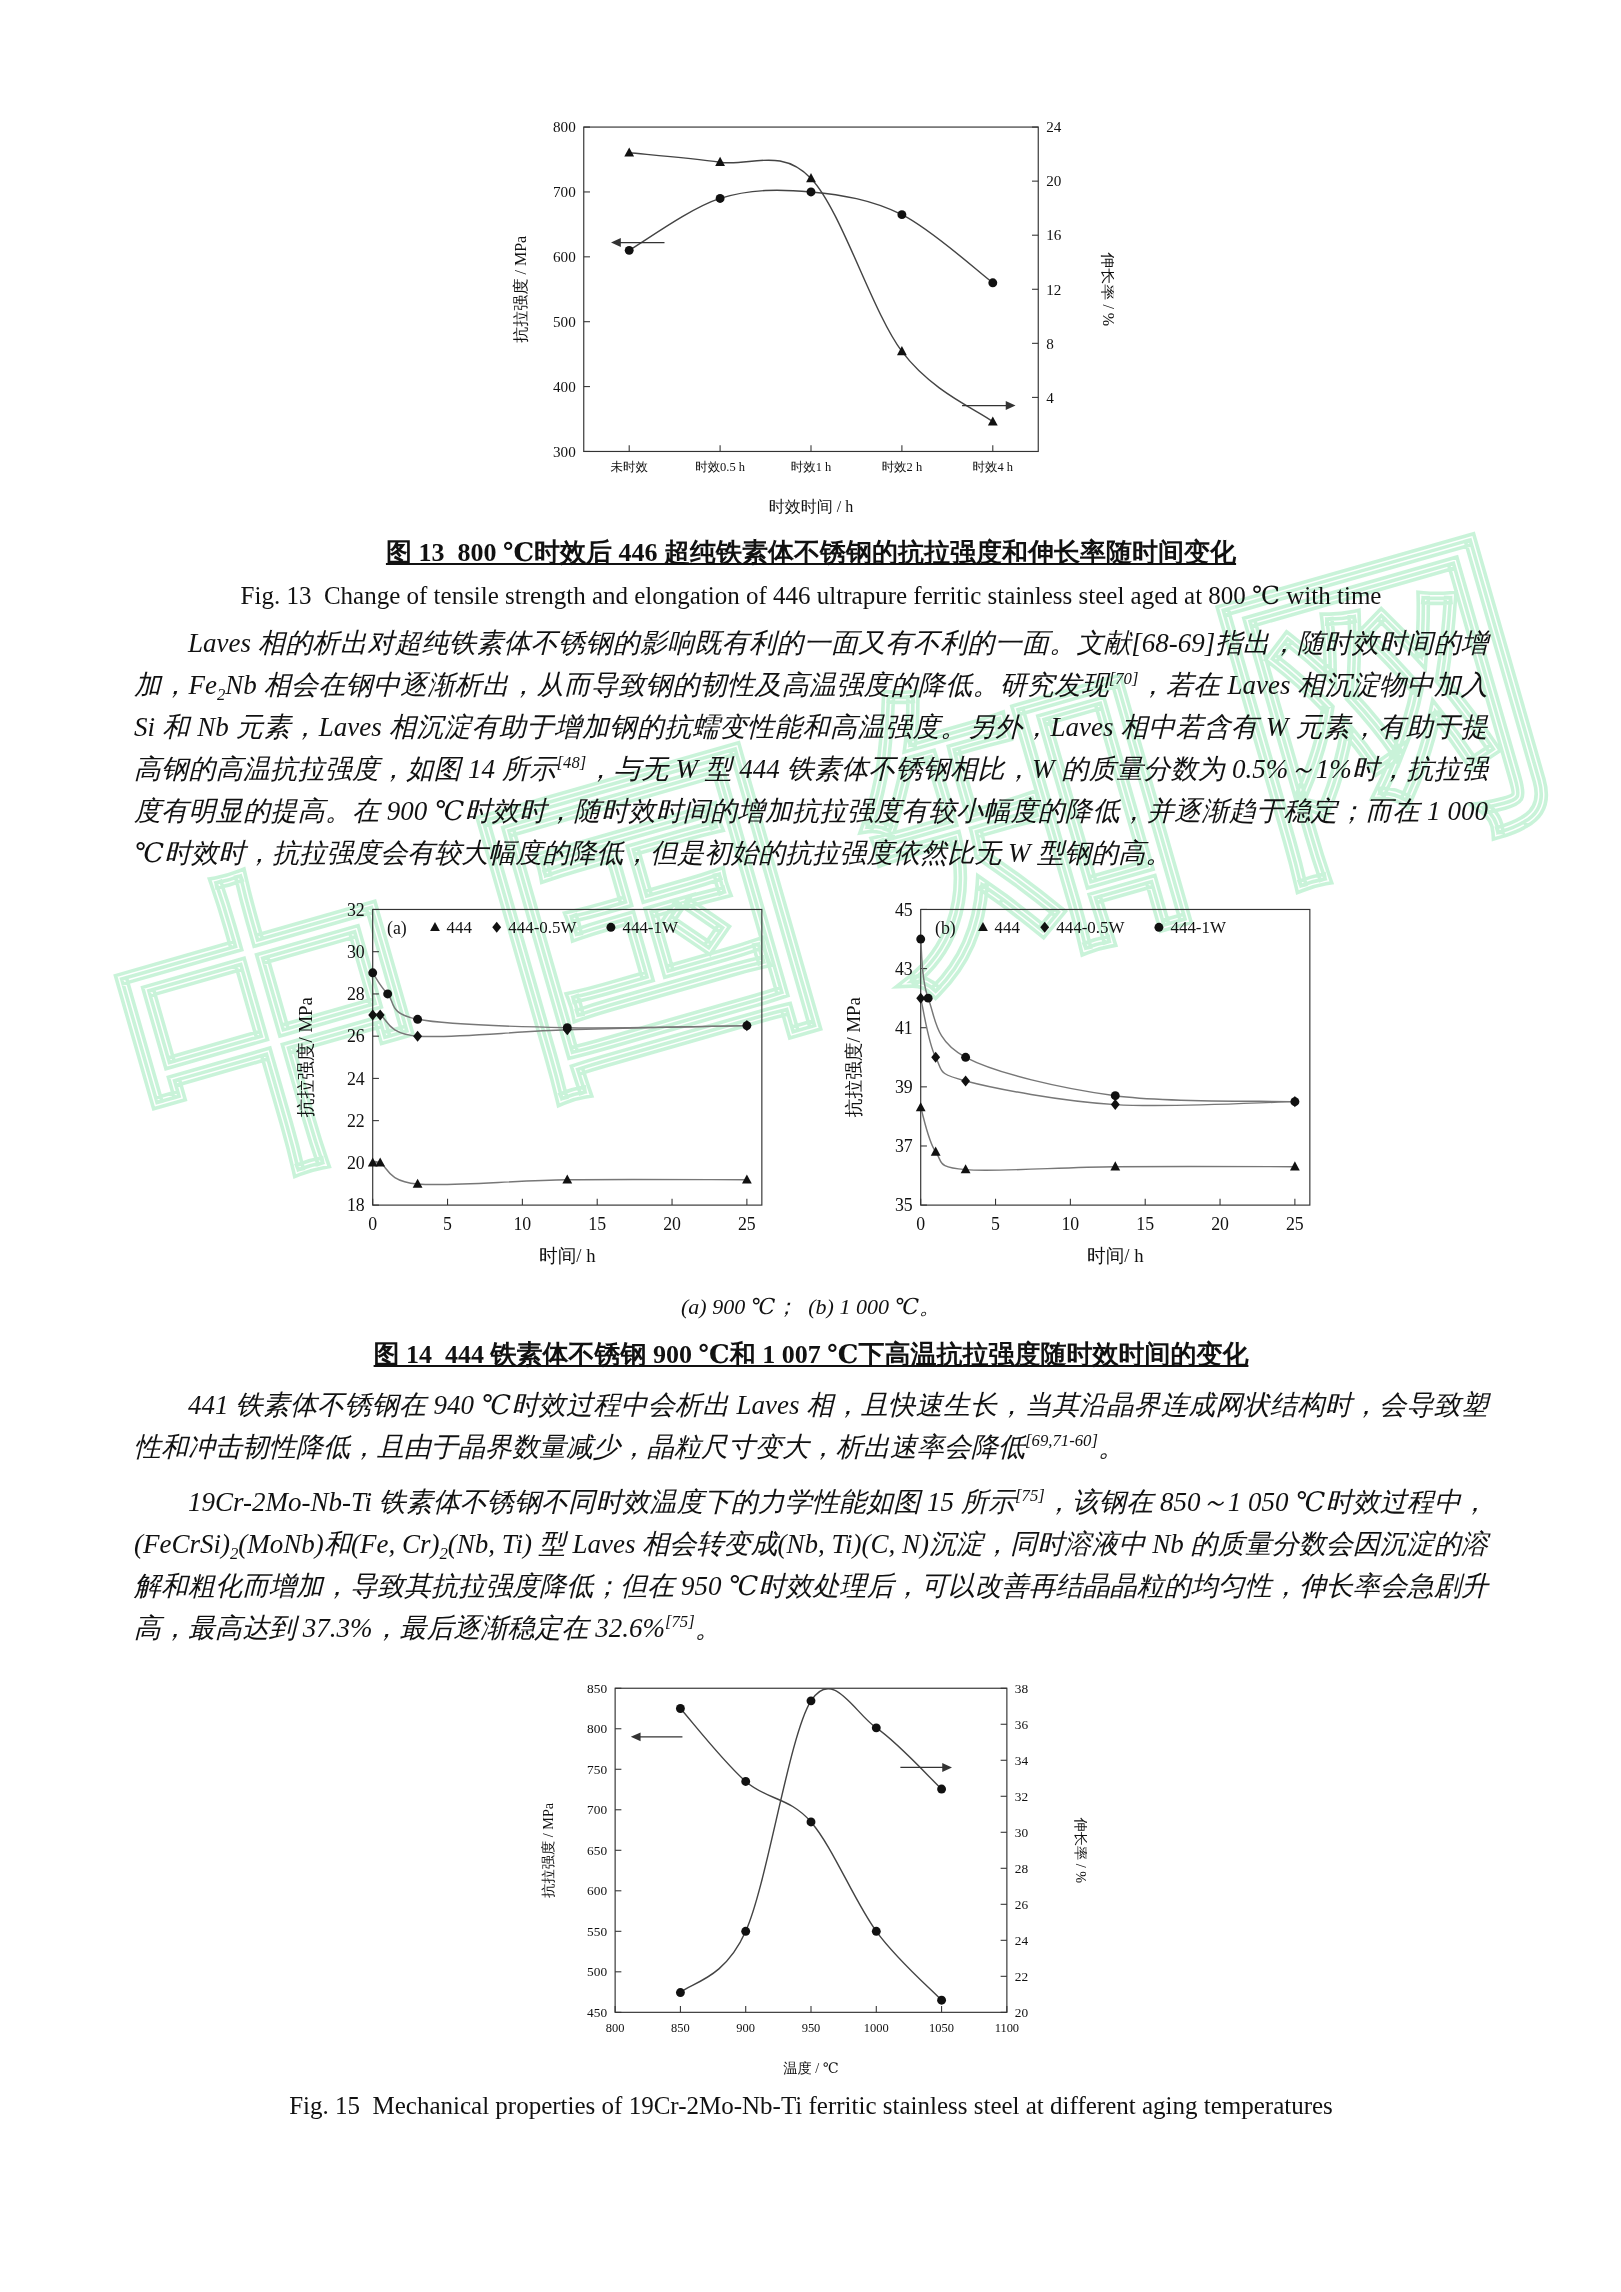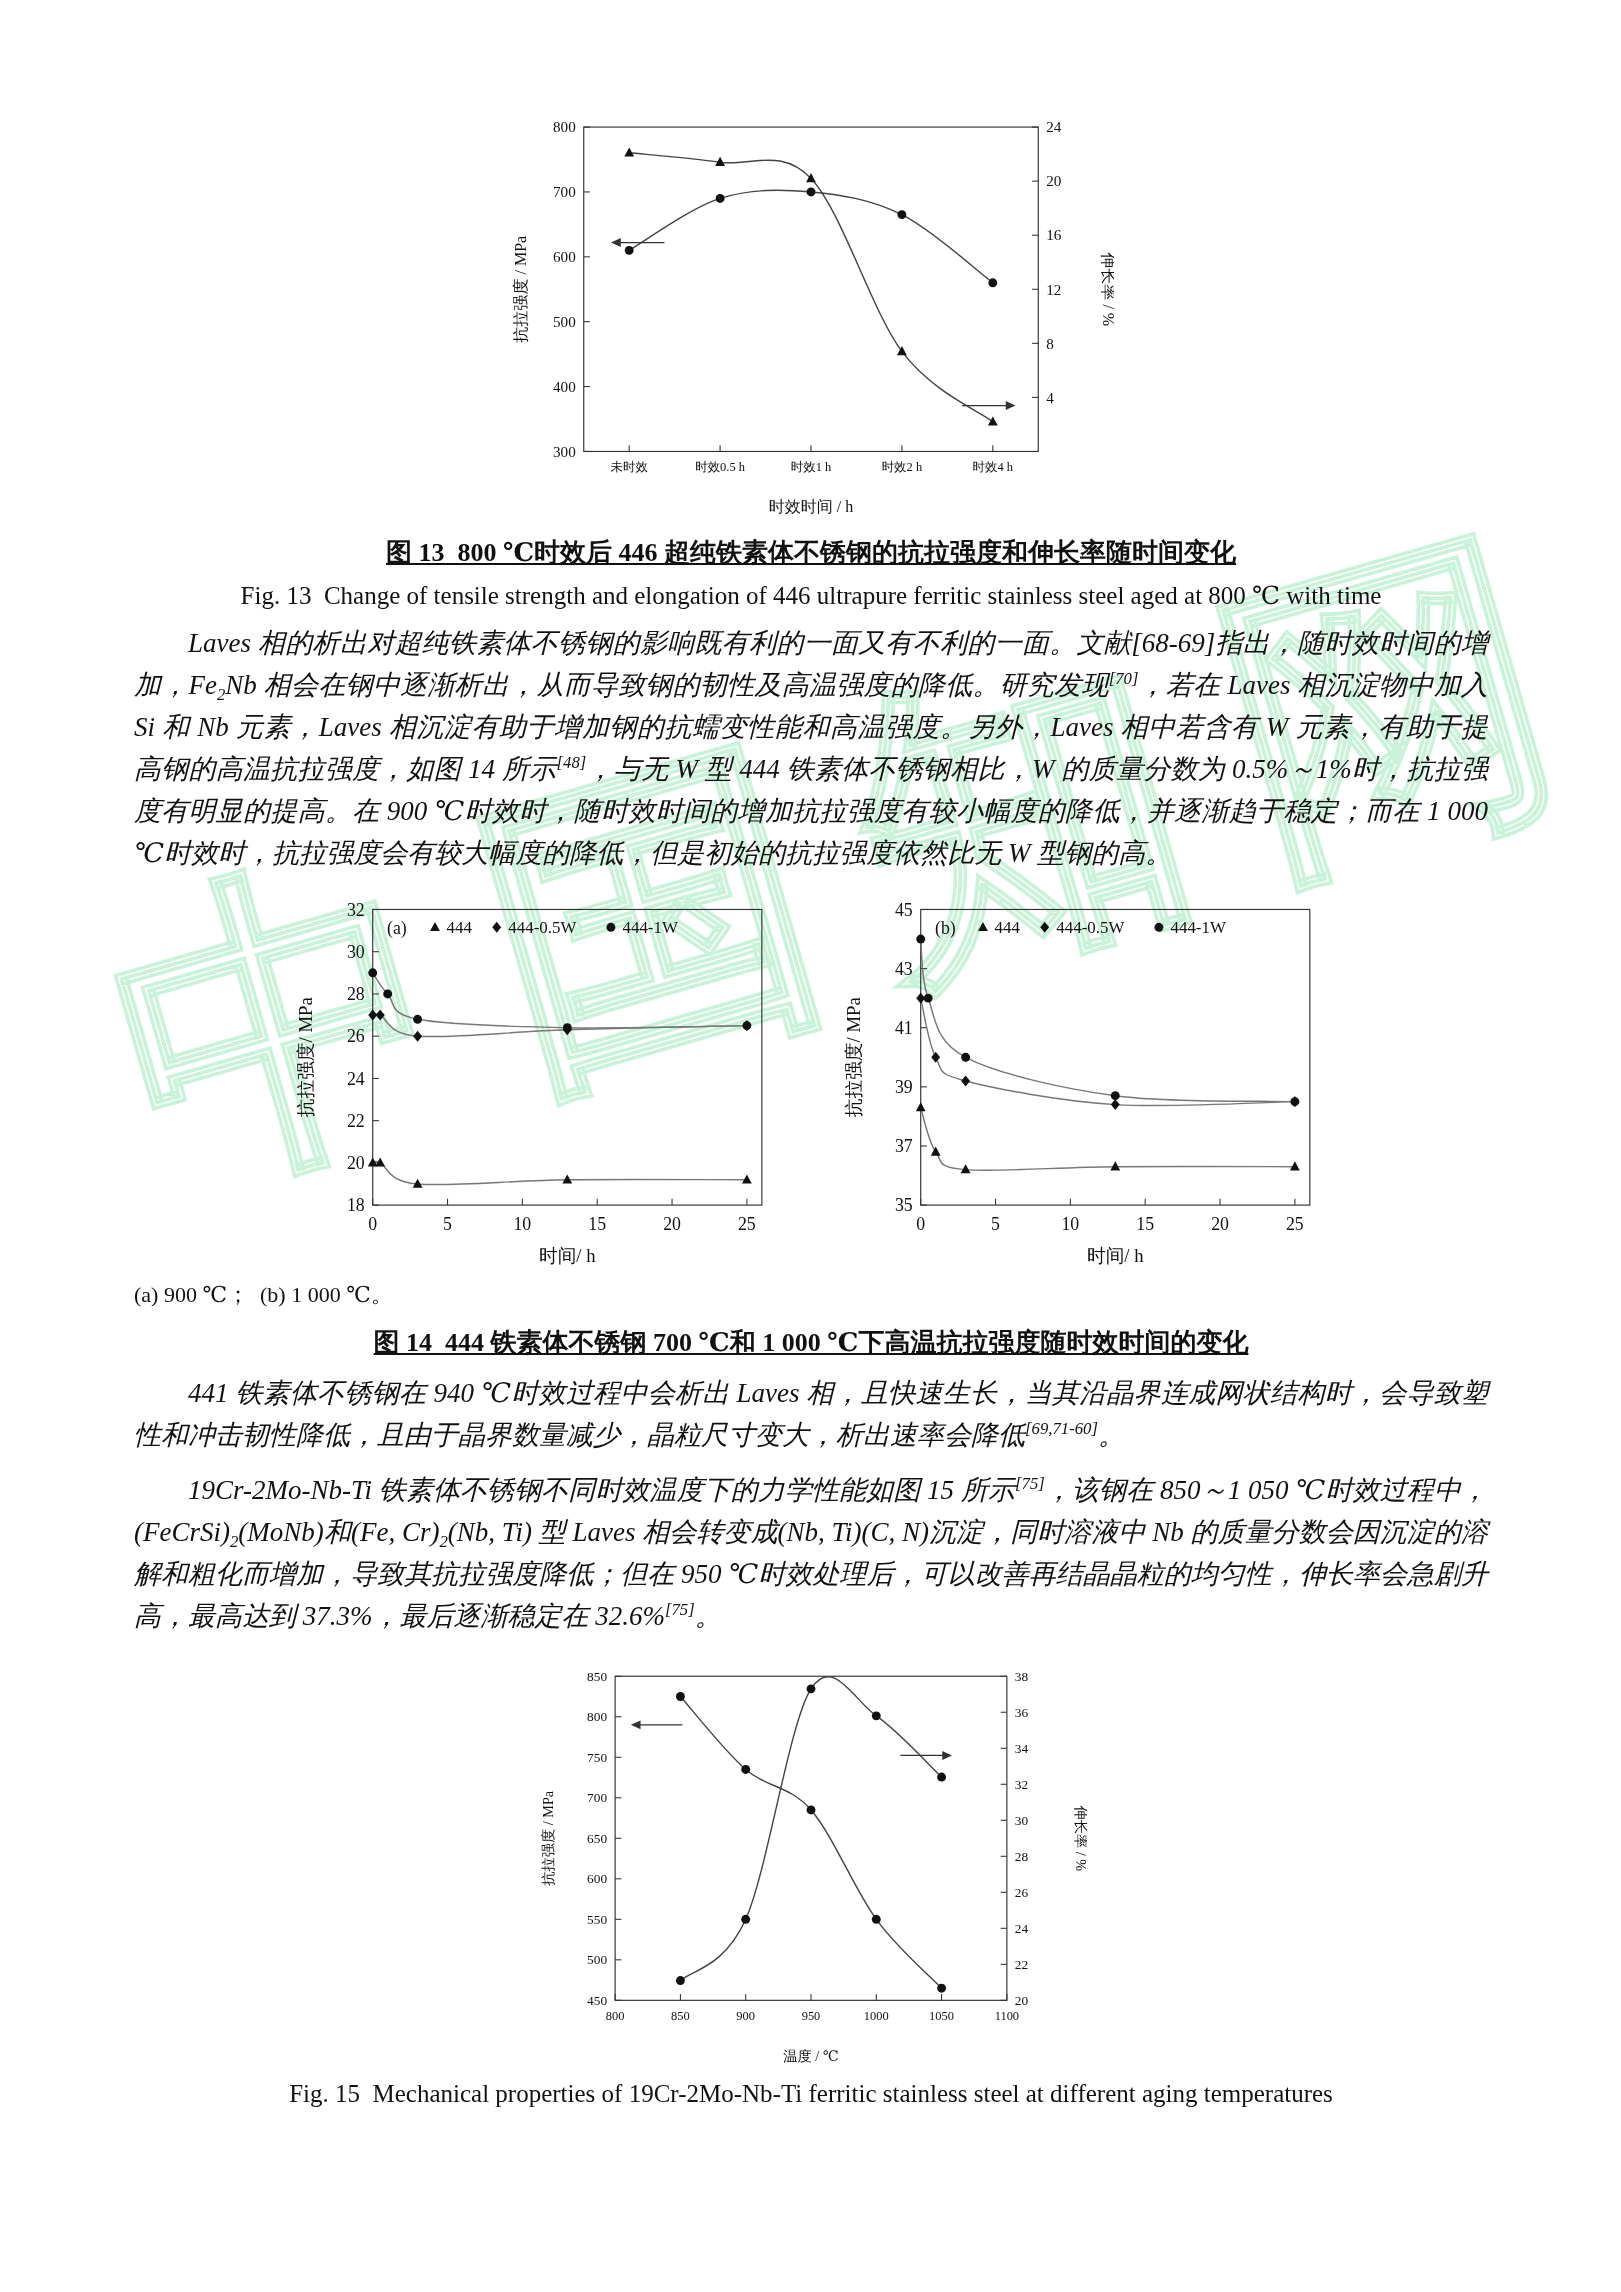--- a/index.html
+++ b/index.html
@@ -9,21 +9,21 @@
   .watermark{position:absolute;left:-71px;top:695px;width:1871px;text-align:center;
         font-family:"Liberation Sans","DejaVu Sans",sans-serif;font-weight:700;
         font-size:321px;letter-spacing:62px;line-height:1;
         color:transparent;-webkit-text-stroke:3.6px rgba(120,226,160,0.40);
         transform:rotate(-16deg);white-space:nowrap;pointer-events:none;z-index:0;}
   .content{position:relative;z-index:1;}
   .figure{display:flex;justify-content:center;align-items:flex-end;}
   .figure.row{gap:62px;}
   .caption-cn{text-align:center;font-size:26px;font-weight:700;margin-top:14.3px;white-space:pre-wrap;text-decoration:underline;}
   .caption-en{text-align:center;font-size:25px;font-weight:400;margin-top:10.7px;white-space:pre-wrap;}
-  .subcaption{font-size:22px;margin-top:9px;white-space:pre-wrap;}
+  .subcaption{text-align:center;font-size:22px;margin-top:21px;white-space:pre-wrap;font-style:italic;}
   .para{font-size:27px;line-height:42px;text-align:justify;text-indent:2em;margin:12.5px 0 0 0;font-style:italic;}
   .para sup{font-size:0.62em;vertical-align:super;line-height:0;}
   .para sub{font-size:0.62em;vertical-align:sub;line-height:0;}
   .mt-lg{margin-top:23px;}
   svg text{font-family:"Liberation Serif","DejaVu Serif",serif;fill:#111;}
 </style>
 </head>
 <body>
 
 <div class="page">
@@ -202,21 +202,21 @@
           <text x="104" y="42" text-anchor="start" font-size="20">(b)</text>
           <path d="M157.92000000000002,28 L163.42000000000002,38.2 L152.42000000000002,38.2 Z" fill="#111"></path>
           <text x="170.92000000000002" y="40" text-anchor="start" font-size="19">444</text>
           <path d="M227.26000000000002,27.8 L232.26000000000002,34 L227.26000000000002,40.2 L222.26000000000002,34 Z" fill="#111"></path>
           <text x="240.26000000000002" y="40" text-anchor="start" font-size="19">444-0.5W</text>
           <circle cx="355.5" cy="34" r="5" fill="#111"></circle>
           <text x="368.5" y="40" text-anchor="start" font-size="19">444-1W</text>
         </svg>
     </div>
     <div class="subcaption">(a) 900 ℃；  (b) 1 000 ℃。</div>
-    <div class="caption-cn">图 14  444 铁素体不锈钢 700 ℃和 1 000 ℃下高温抗拉强度随时效时间的变化</div>
+    <div class="caption-cn">图 14  444 铁素体不锈钢 900 ℃和 1 007 ℃下高温抗拉强度随时效时间的变化</div>
 
     <p class="para"><span>441 铁素体不锈钢在 940 ℃时效过程中会析出 Laves 相，且快速生长，当其沿晶界连成网状结构时，会导致塑性和冲击韧性降低，且由于晶界数量减少，晶粒尺寸变大，析出速率会降低</span><sup>[69,71-60]</sup><span>。</span></p>
 
     <p class="para"><span>19Cr-2Mo-Nb-Ti 铁素体不锈钢不同时效温度下的力学性能如图 15 所示</span><sup>[75]</sup><span>，该钢在 850～1 050 ℃时效过程中，(FeCrSi)</span><sub>2</sub><span>(MoNb)和(Fe, Cr)</span><sub>2</sub><span>(Nb, Ti) 型 Laves 相会转变成(Nb, Ti)(C, N)沉淀，同时溶液中 Nb 的质量分数会因沉淀的溶解和粗化而增加，导致其抗拉强度降低；但在 950 ℃时效处理后，可以改善再结晶晶粒的均匀性，伸长率会急剧升高，最高达到 37.3%，最后逐渐稳定在 32.6%</span><sup>[75]</sup><span>。</span></p>
 
     <div class="figure mt-lg">
       <svg width="552" height="410" viewBox="0 0 620 460">
           <rect x="90" y="18" width="440" height="364" fill="none" stroke="#333" stroke-width="1.3"></rect>
           <line x1="90" y1="382" x2="97" y2="382" stroke="#333" stroke-width="1.2"></line>
           <text x="81" y="387.25" text-anchor="end" font-size="15">450</text>

